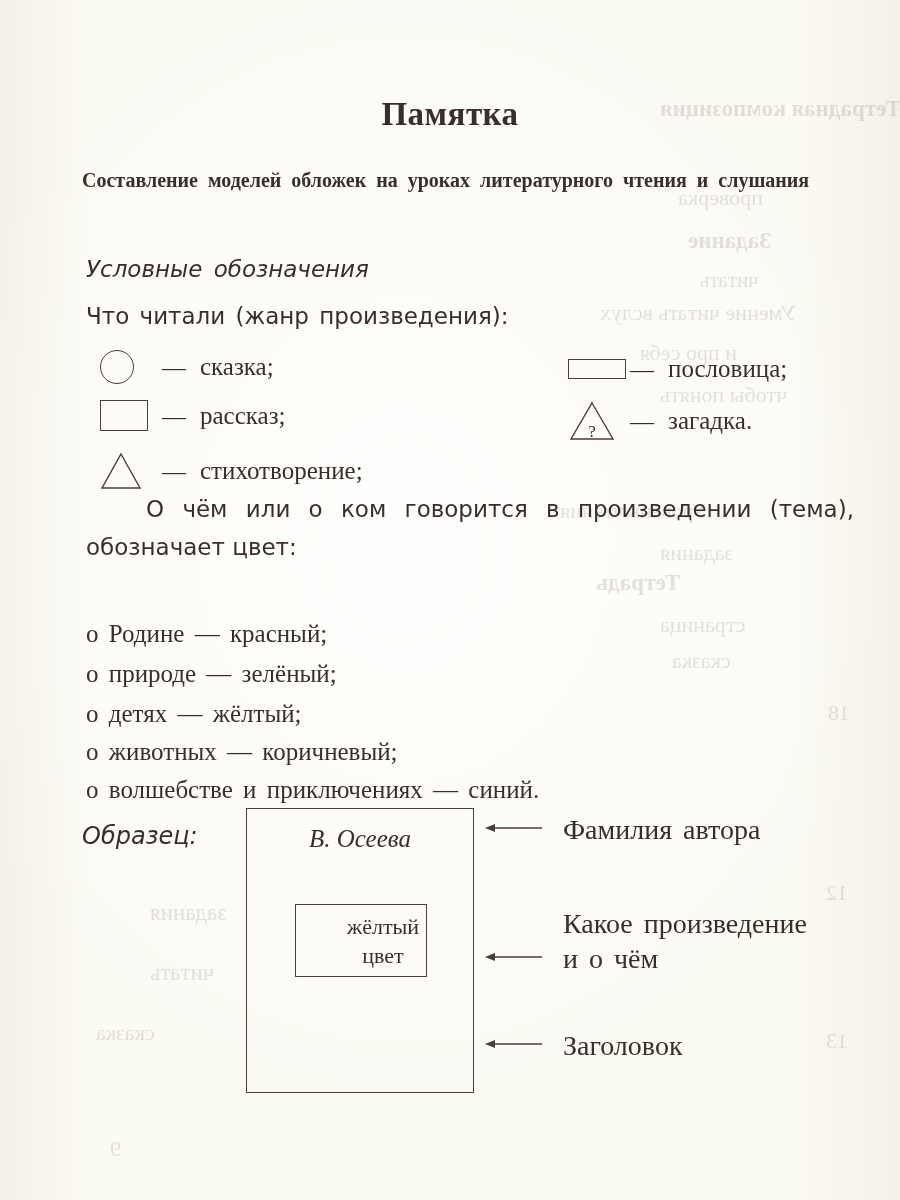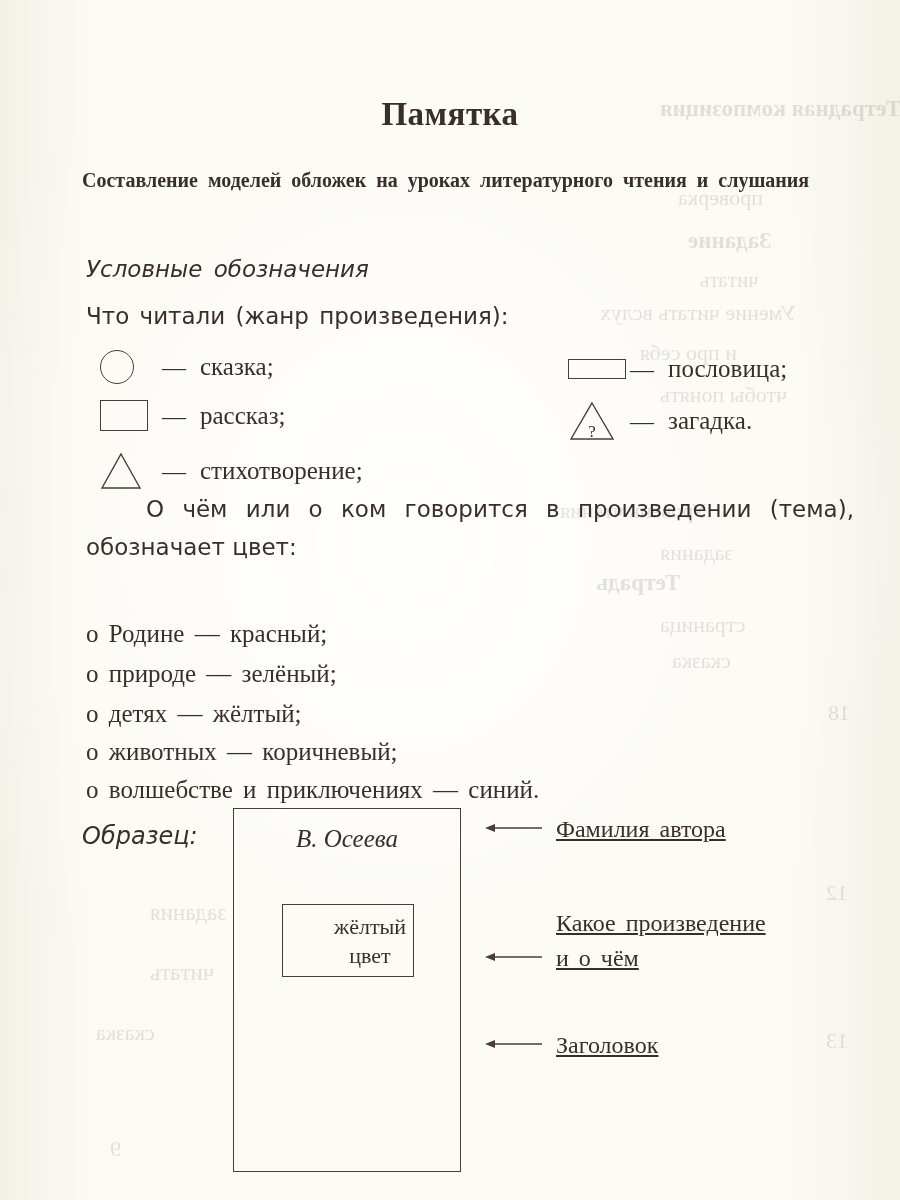--- a/index.html
+++ b/index.html
@@ -161,24 +161,24 @@
   .example-label {
     position: absolute;
     top: 822px;
     left: 82px;
     font-family: "DejaVu Sans", "Liberation Sans", sans-serif;
     font-style: italic;
     font-size: 24px;
   }
   .cover-box {
     position: absolute;
-    left: 233px;
+    left: 246px;
     top: 808px;
     width: 228px;
-    height: 364px;
+    height: 285px;
     border: 1.6px solid #4a3c38;
     box-sizing: border-box;
     background: transparent;
     padding-left: 8px;
   }
   .cover-author {
     position: absolute;
     top: 16px;
     left: 0; right: 0;
     text-align: center;
@@ -210,26 +210,25 @@
   }
 
   
   .annot {
     position: absolute;
     display: flex;
     align-items: flex-start;
   }
   .annot-arrow { width: 60px; height: 22px; flex: none; margin-top: 5px; }
   .annot-text {
-    font-size: 24px;
+    font-size: 28px;
     line-height: 35px;
-    margin-left: 12px;
+    margin-left: 19px;
     word-spacing: 4px;
     white-space: nowrap;
-    text-decoration: underline;
   }
 </style>
 </head>
 <body>
 
 <div class="page">
 
   <div class="paper-shade"></div>
 
   <div class="bleed" style="left:660px; top:96px; font-size:23px; font-weight:bold;">Тетрадная композиция</div>

